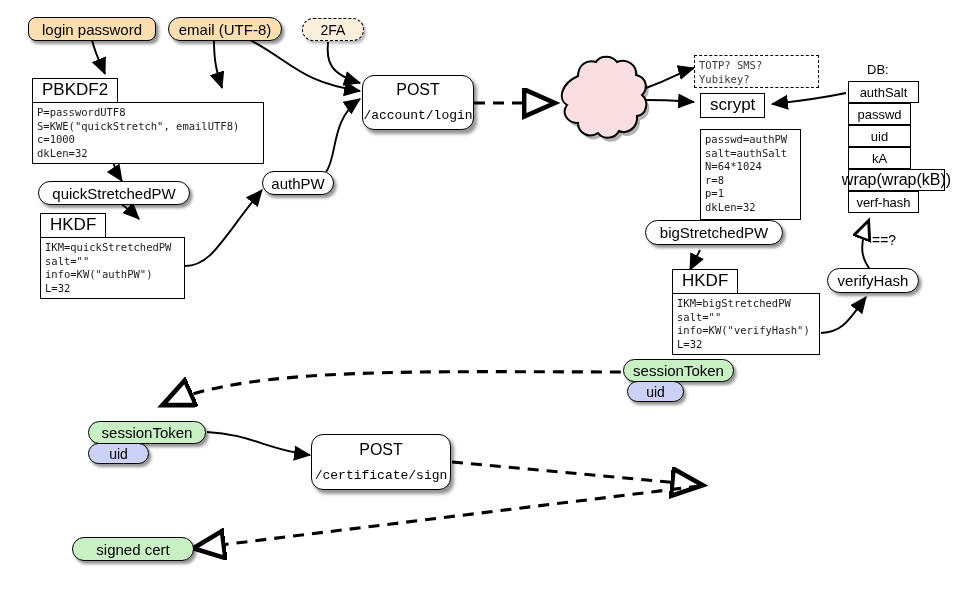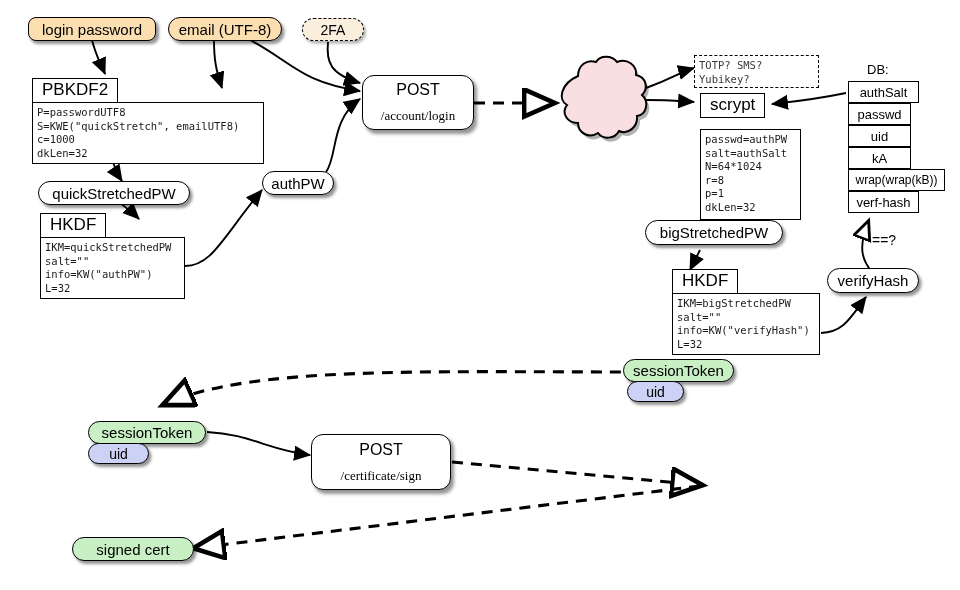--- a/index.html
+++ b/index.html
@@ -63,21 +63,21 @@
 
   
   .reqbox{
     position:absolute;box-sizing:border-box;
     border:1.7px solid #000;border-radius:12px;background:#fff;
     box-shadow:3px 3.5px 3.5px rgba(0,0,0,0.42);
     display:flex;flex-direction:column;align-items:center;justify-content:center;
     z-index:4;
   }
   .reqbox .m{font-size:16px;line-height:1.15;}
-  .reqbox .p{font-family:Liberation Serif, serif;
+  .reqbox .p{font-family:Liberation Mono, monospace;
              font-size:13px;line-height:1.2;margin-top:9px;}
 
   
   .dbwrap{position:absolute;z-index:4;}
   .dblabel{position:absolute;font-size:13px;white-space:nowrap;}
   .dbrow{
     position:absolute;box-sizing:border-box;
     border:1.5px solid #000;background:#fff;
     font-size:13px;line-height:1;
     display:flex;align-items:center;justify-content:center;
@@ -216,21 +216,21 @@
 dkLen=32</div>
   </div>
 
   <div class="dbwrap" style="left:845px;top:62px;width:115px;height:150px;">
     <div class="dblabel" style="left:22px;top:0;">DB:</div>
     <div class="dbrow" style="left:3px;top:19px;width:71px;height:22px;">authSalt</div>
     <div class="dbrow" style="left:3px;top:41px;width:63px;height:22px;">passwd</div>
     <div class="dbrow" style="left:3px;top:63px;width:63px;height:22px;">uid</div>
     <div class="dbrow" style="left:3px;top:85px;width:63px;height:22px;">kA</div>
     <div class="dbrow" style="left:3px;top:107px;width:97px;height:22px;
-         font-size:12px;">wrap(wrap(kB))</div>
+         font-size:16px;">wrap(wrap(kB))</div>
     <div class="dbrow" style="left:3px;top:129px;width:71px;height:22px;">verf-hash</div>
   </div>
 
   <div class="eqlabel" style="left:872px;top:232px;">==?</div>
 
   <div class="pill plain" style="left:645px;top:220px;width:138px;height:25px;">
     <span>bigStretchedPW</span>
   </div>
 
   <div class="note" style="left:672px;top:269px;width:148px;height:76px;">

